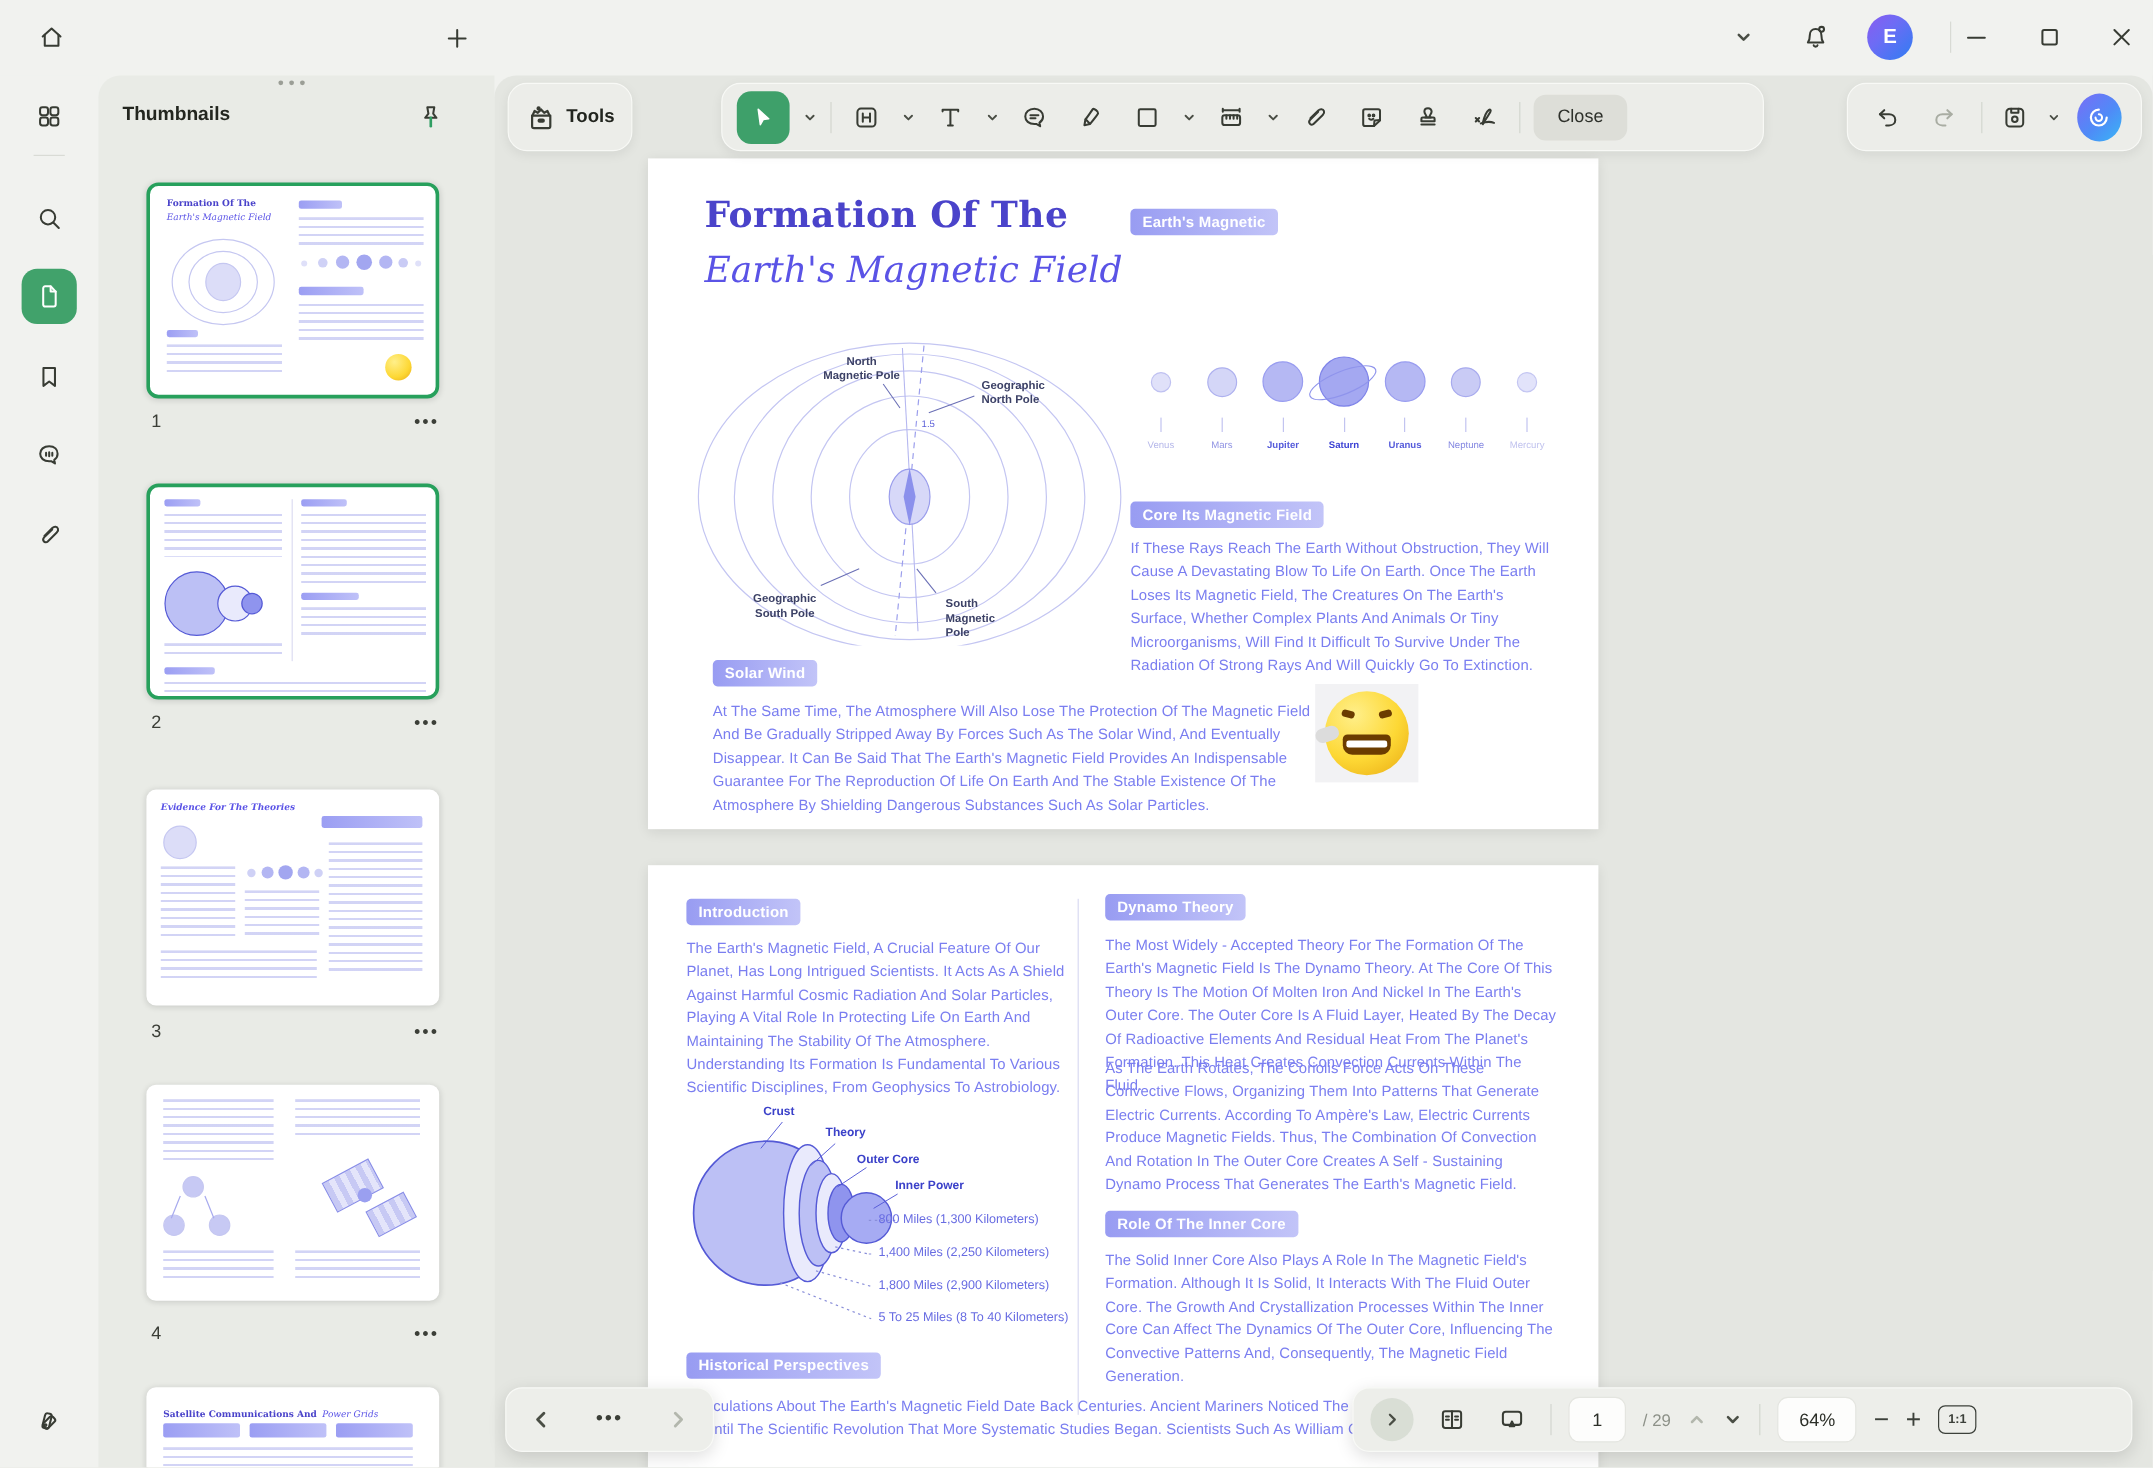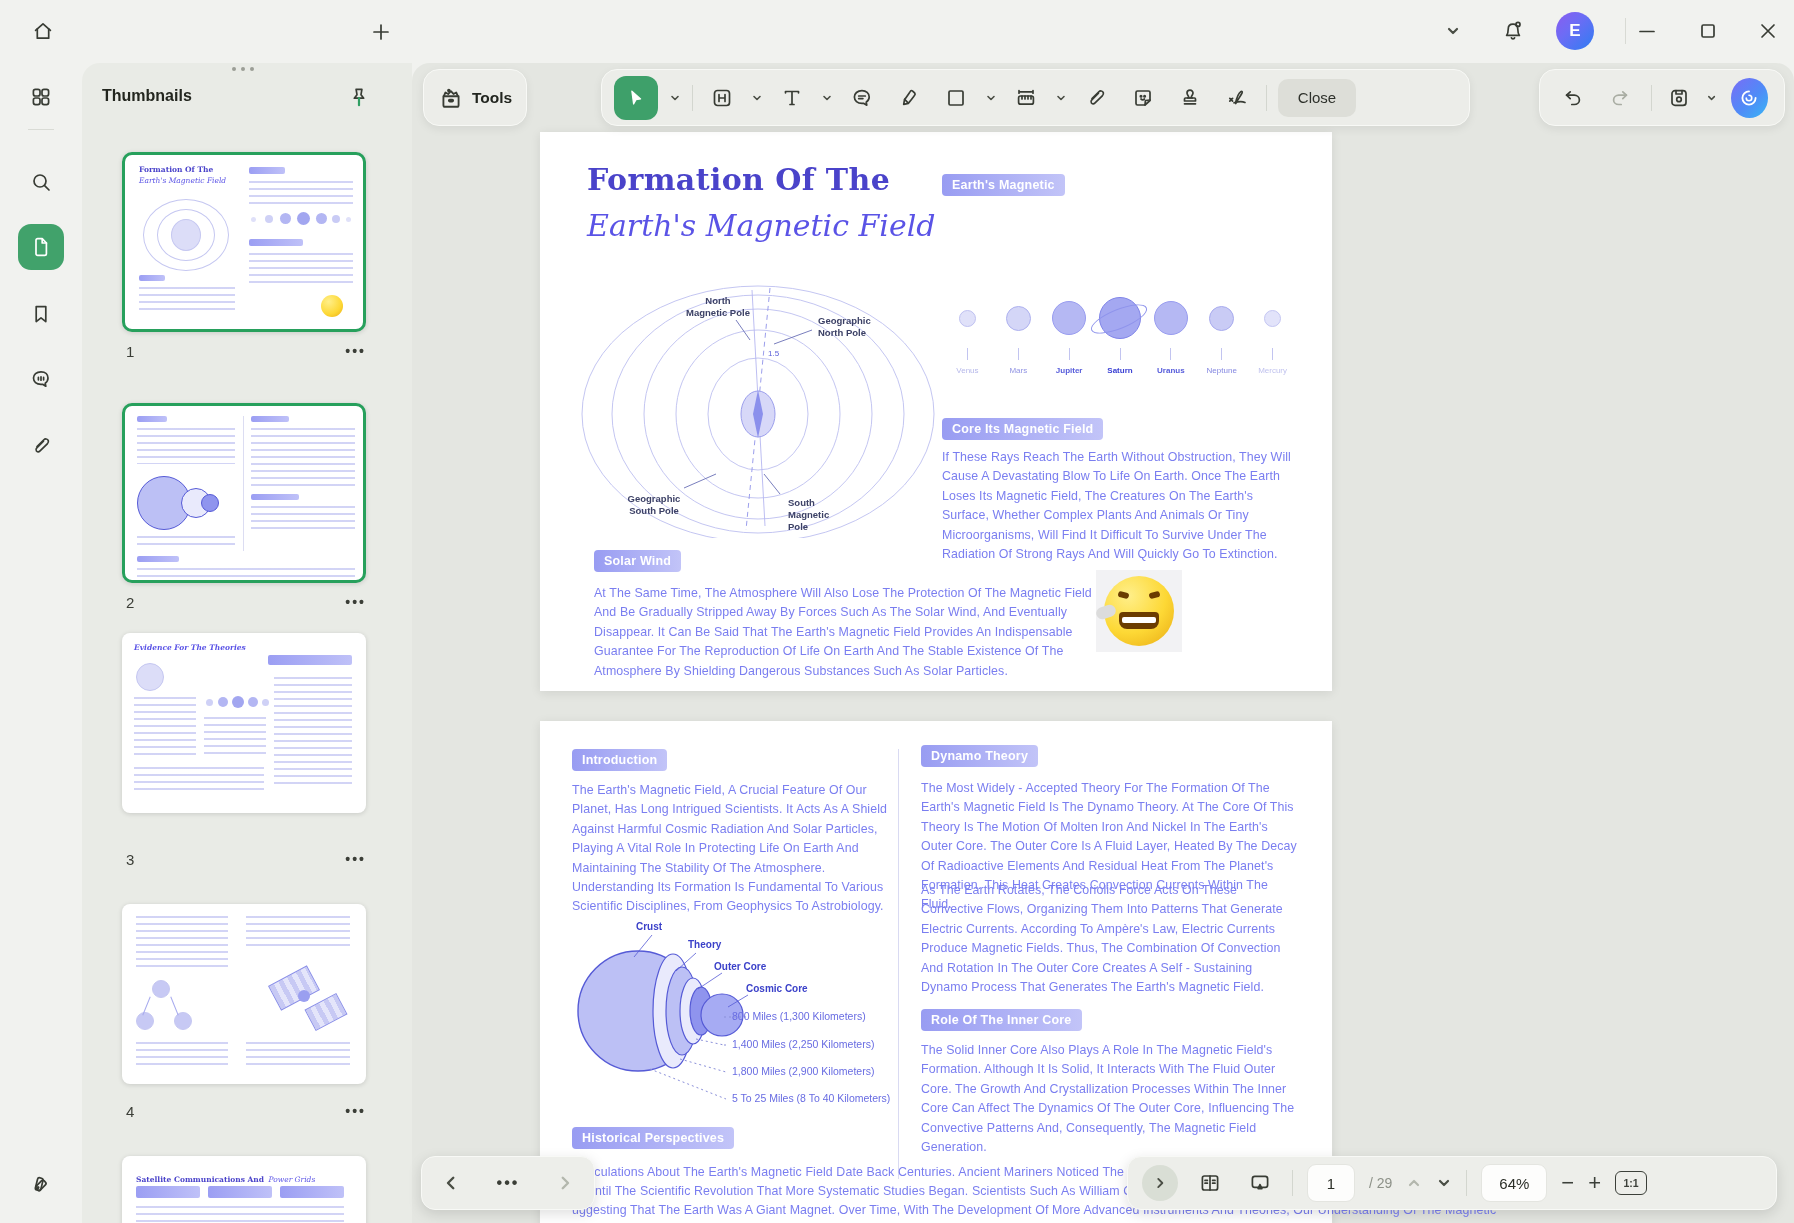--- a/index.html
+++ b/index.html
@@ -273,21 +273,21 @@
     <div class="abs mbadge" style="left:126px;top:88px;width:48px;height:6px"></div>
     <div class="abs ln" style="left:126px;top:100px;width:104px;height:26px"></div>
     <div class="abs mbadge" style="left:12px;top:150px;width:42px;height:6px"></div>
     <div class="abs ln" style="left:12px;top:162px;width:218px;height:12px"></div>
   </div>
   <div class="tlabel" style="top:529px">
     <span class="tnum">2</span>
     <span class="tdots">•••</span>
   </div>
 
-  <div class="thumb" style="top:570px">
+  <div class="thumb" style="top:595px">
     <div class="abs mt2" style="left:12px;top:10px;font-weight:bold">Evidence For The Theories</div>
     <div class="abs mbadge" style="left:146px;top:22px;width:84px;height:10px"></div>
     <div class="mcirc" style="left:14px;top:30px;width:26px;height:26px;background:#dcddf8"></div>
     <div class="abs ln" style="left:12px;top:64px;width:62px;height:60px"></div>
     <div class="mdot" style="left:84px;top:66px;width:7px;height:7px;background:#cfd1f6"></div>
     <div class="mdot" style="left:96px;top:64px;width:10px;height:10px;background:#b3b6f3"></div>
     <div class="mdot" style="left:110px;top:63px;width:12px;height:12px;background:#a2a6f0"></div>
     <div class="mdot" style="left:126px;top:64px;width:10px;height:10px;background:#b3b6f3"></div>
     <div class="mdot" style="left:140px;top:66px;width:7px;height:7px;background:#cfd1f6"></div>
     <div class="abs ln" style="left:82px;top:84px;width:62px;height:40px"></div>
@@ -457,37 +457,36 @@
         <line x1="170" y1="104" x2="148" y2="104"></line>
         <line x1="120" y1="126" x2="148" y2="132"></line>
           <line x1="148" y1="132" x2="150" y2="132"></line>
         <line x1="104" y1="146" x2="150" y2="159"></line>
         <line x1="74" y1="156" x2="150" y2="186"></line>
       </g>
     </svg>
     <div class="laylabel" style="left:96px;top:200px">Crust</div>
     <div class="laylabel" style="left:148px;top:218px">Theory</div>
     <div class="laylabel" style="left:174px;top:240px">Outer Core</div>
-    <div class="laylabel" style="left:206px;top:262px">Cosmic Core</div>
+    <div class="laylabel" style="left:206px;top:262px">Inner Power</div>
     <div class="measure" style="left:192px;top:289px">800 Miles (1,300 Kilometers)</div>
     <div class="measure" style="left:192px;top:317px">1,400 Miles (2,250 Kilometers)</div>
     <div class="measure" style="left:192px;top:344px">1,800 Miles (2,900 Kilometers)</div>
     <div class="measure" style="left:192px;top:371px">5 To 25 Miles (8 To 40 Kilometers)</div>
 
     <div class="badge" style="left:381px;top:24px">Dynamo Theory</div>
     <div class="body-text" style="left:381px;top:58px;width:378px">The Most Widely - Accepted Theory For The Formation Of The Earth's Magnetic Field Is The Dynamo Theory. At The Core Of This Theory Is The Motion Of Molten Iron And Nickel In The Earth's Outer Core. The Outer Core Is A Fluid Layer, Heated By The Decay Of Radioactive Elements And Residual Heat From The Planet's Formation. This Heat Creates Convection Currents Within The Fluid.</div>
     <div class="body-text" style="left:381px;top:160px;width:378px">As The Earth Rotates, The Coriolis Force Acts On These Convective Flows, Organizing Them Into Patterns That Generate Electric Currents. According To Ampère's Law, Electric Currents Produce Magnetic Fields. Thus, The Combination Of Convection And Rotation In The Outer Core Creates A Self - Sustaining Dynamo Process That Generates The Earth's Magnetic Field.</div>
 
     <div class="badge" style="left:381px;top:288px">Role Of The Inner Core</div>
     <div class="body-text" style="left:381px;top:320px;width:378px">The Solid Inner Core Also Plays A Role In The Magnetic Field's Formation. Although It Is Solid, It Interacts With The Fluid Outer Core. The Growth And Crystallization Processes Within The Inner Core Can Affect The Dynamics Of The Outer Core, Influencing The Convective Patterns And, Consequently, The Magnetic Field Generation.</div>
 
     <div class="badge" style="left:32px;top:406px">Historical Perspectives</div>
     <div class="body-text" style="left:32px;top:442px;width:740px;white-space:nowrap">Speculations About The Earth's Magnetic Field Date Back Centuries. Ancient Mariners Noticed The Influence Of The Magnetic</div>
     <div class="body-text" style="left:32px;top:461px;width:740px;white-space:nowrap">ot Until The Scientific Revolution That More Systematic Studies Began. Scientists Such As William Gilbert In The 17th Century</div>
-    <div class="body-text" style="left:32px;top:480px;width:760px;white-space:nowrap">uggesting That The Earth Was A Giant Magnet. Over Time, With The Development Of More Advanced Instruments And Theories, Our Understanding Of The Magnetic</div>
   </div>
 </div>
 
 <div class="group toolsbtn" style="z-index:5">
   <svg class="i" style="width:26px;height:26px" viewBox="0 0 24 24">
     <path d="M5 10.4h14v8.2c0 .8-.7 1.5-1.5 1.5h-11c-.8 0-1.5-.7-1.5-1.5Z"></path>
     <path d="M5.4 10.2 6.9 6.9l2.5 1.4 2.5-2.6 2.4 2.6 2.5-1.4 1.5 3.3"></path>
     <rect x="10" y="13.6" width="4" height="1.6" rx=".8"></rect>
     <circle cx="10" cy="5" r=".8"></circle>
   </svg>

